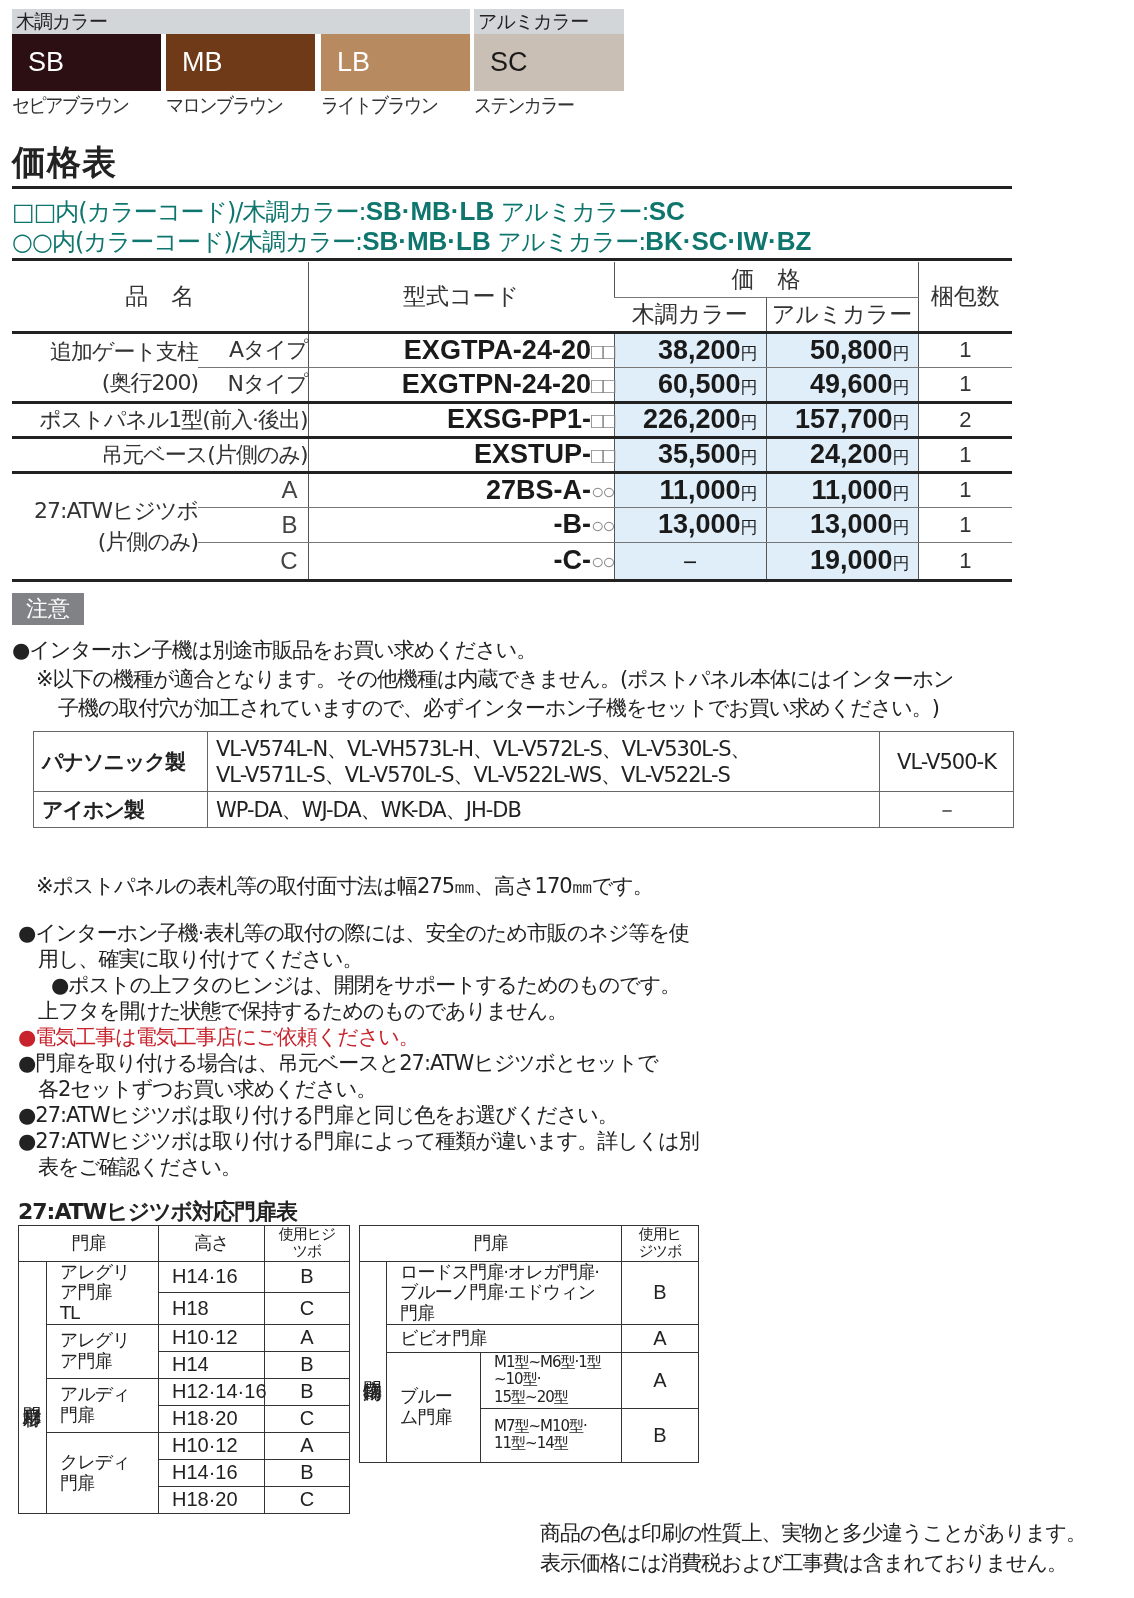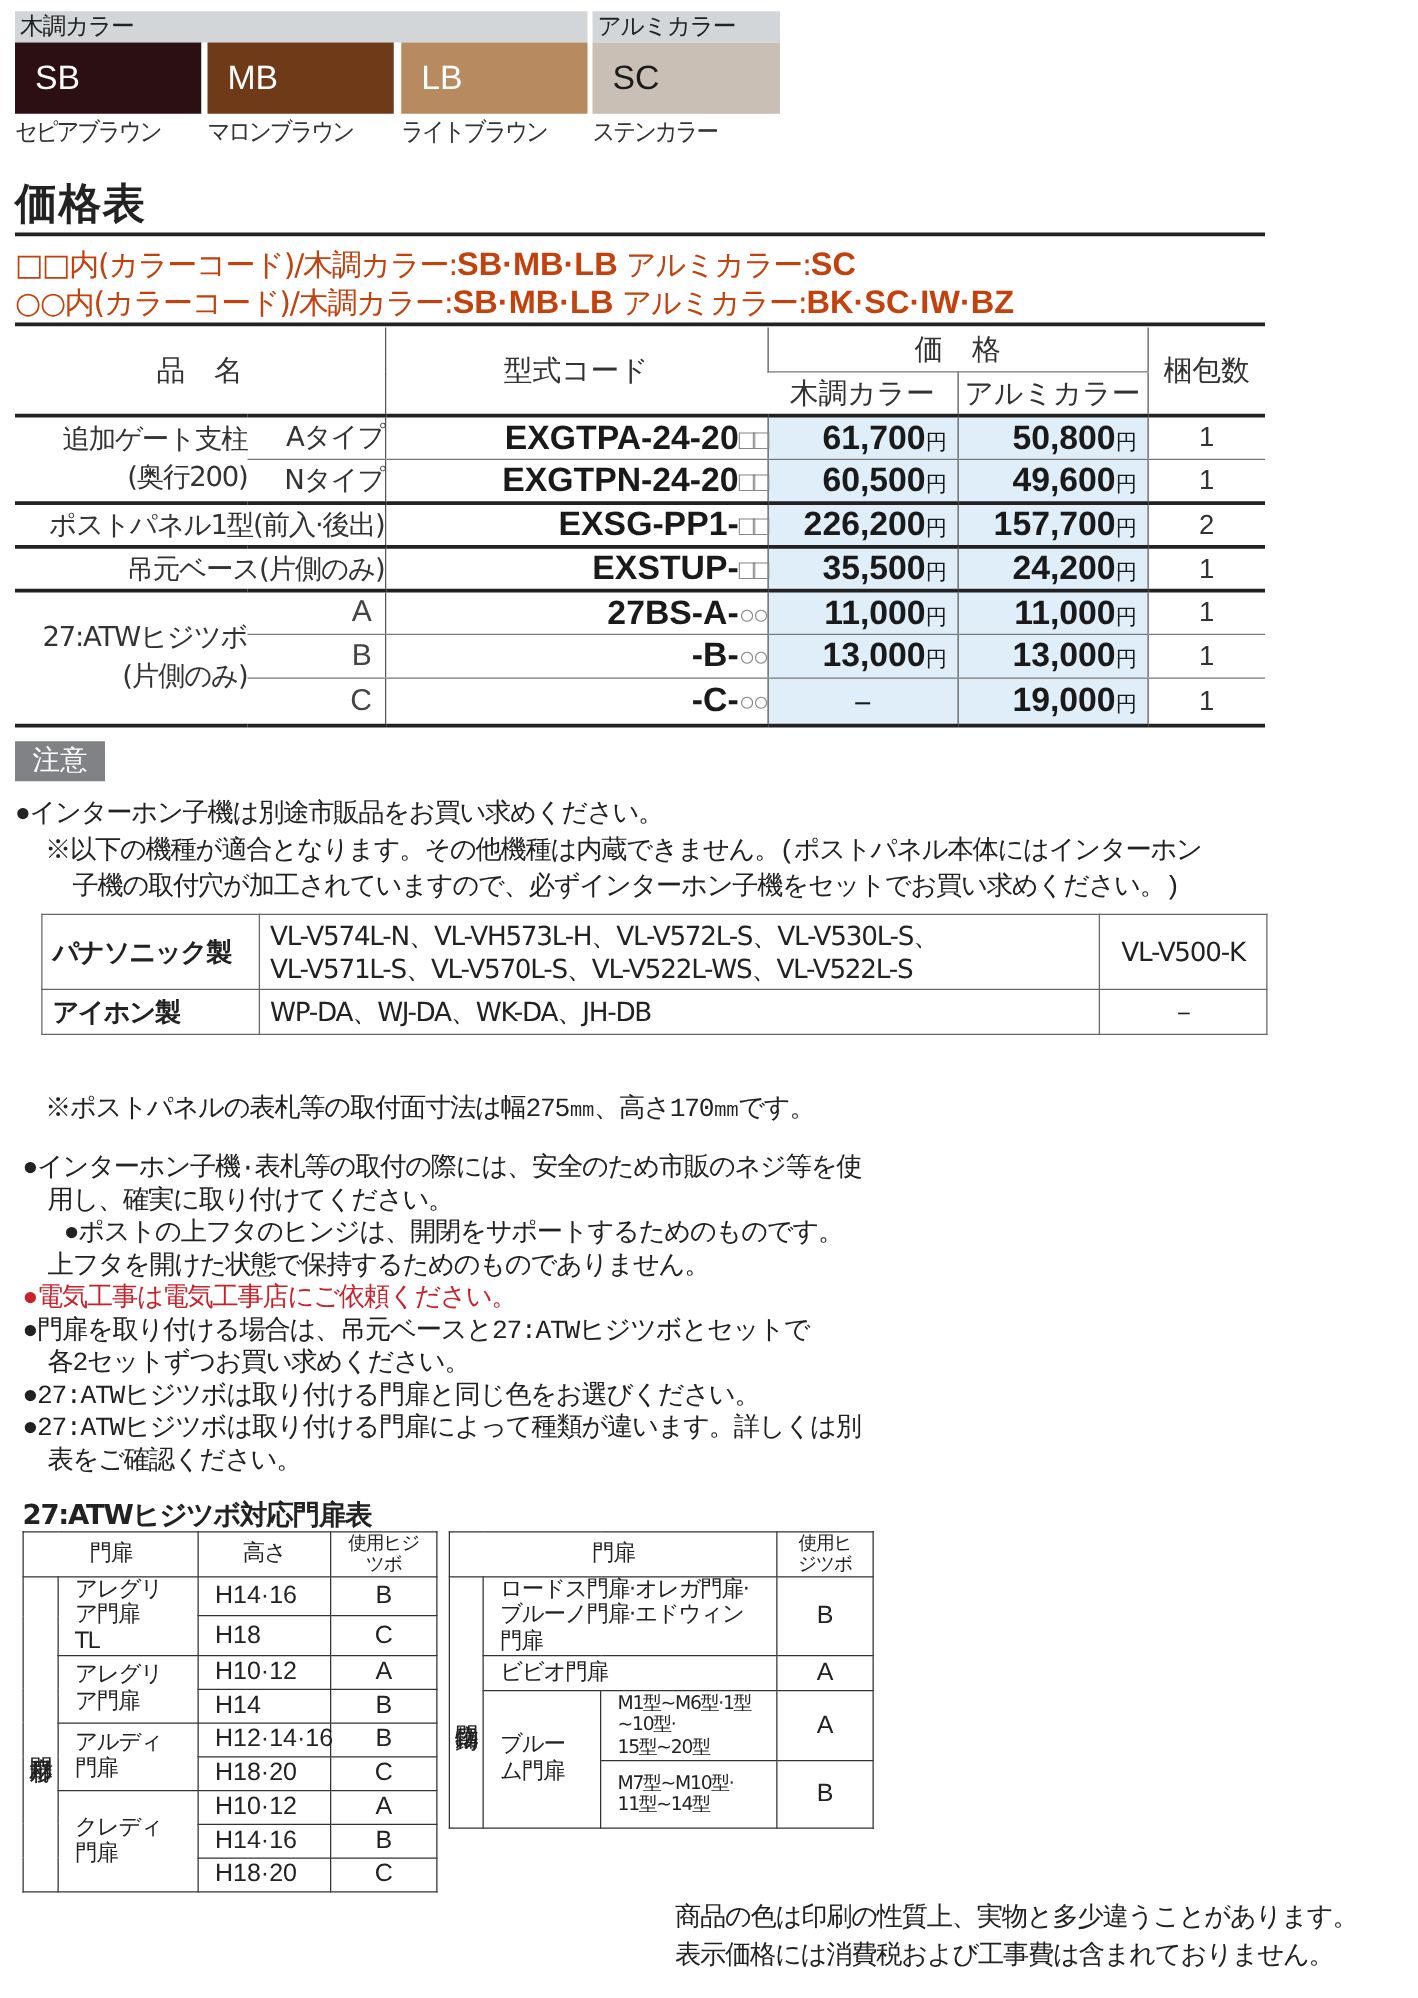--- a/index.html
+++ b/index.html
@@ -7,42 +7,42 @@
   body { position: relative; font-family: "DejaVu Sans", "Liberation Sans", sans-serif; color: #222; }
 
   
   .swatch-group-label { position: absolute; top: 9px; height: 25px; background: #d3d6d9; font-size: 19px; line-height: 25px; padding-left: 4px; color: #222; letter-spacing: -1px; }
   .swatch { position: absolute; top: 34px; height: 57px; font-family: "Liberation Sans", sans-serif; font-size: 27px; line-height: 57px; padding-left: 16px; }
   .swatch-name { position: absolute; top: 92px; font-size: 20px; color: #333; letter-spacing: -2px; transform: scaleX(0.9); transform-origin: left; }
 
   
   .page-title { position: absolute; left: 12px; top: 140px; font-size: 34px; font-weight: bold; color: #222; letter-spacing: 1px; }
   .rule-double { position: absolute; left: 12px; width: 1000px; border-top: 3px solid #222; }
-  .legend-line { position: absolute; left: 12px; font-size: 24px; color: #c2410c; white-space: nowrap; letter-spacing: -1px; }
+  .legend-line { position: absolute; left: 12px; font-size: 24px; color: #0f766e; white-space: nowrap; letter-spacing: -1px; }
   .legend-line b { font-family: "Liberation Sans", sans-serif; font-size: 26px; letter-spacing: 0; }
 
   
   table { border-collapse: collapse; }
   .price-table { position: absolute; left: 12px; top: 262px; width: 1000px; table-layout: fixed; }
   .price-table td, .price-table th { font-weight: normal; border-left: 1px solid #555; border-bottom: 1px solid #777; padding: 0; vertical-align: middle; text-align: right; }
   .price-table tr td:first-child, .price-table tr th:first-child { border-left: none; }
   .price-table .thick-top td { border-top: 3px solid #222; }
   .price-table .hd { text-align: center; font-size: 23px; color: #333; }
   .price-table .price { background: #dfeef8; text-align: right; padding-right: 8px; font-family: "Liberation Sans", sans-serif; font-weight: bold; font-size: 27px; color: #1a1a1a; }
   .price-table .yen { font-family: "DejaVu Sans", sans-serif; font-size: 17px; font-weight: normal; }
   .price-table .code { font-family: "Liberation Sans", sans-serif; font-weight: bold; font-size: 27px; padding-left: 10px; color: #1a1a1a; white-space: nowrap; }
   .price-table .code .ph { font-weight: normal; color: #888; font-size: 22px; letter-spacing: -2px; }
   .price-table .name { font-size: 22px; color: #333; padding-left: 2px; white-space: nowrap; letter-spacing: -1px; }
   .price-table .qty { text-align: center; font-size: 22px; font-family: "Liberation Sans", sans-serif; color: #333; }
   .price-table .sub { text-align: center; font-size: 24px; font-family: "Liberation Sans", sans-serif; color: #444; }
   .price-table .bottom td { border-bottom: 3px solid #222; }
 
   
   .caution-badge { position: absolute; left: 12px; top: 593px; width: 72px; height: 32px; background: #808285; color: #fff; font-size: 22px; line-height: 32px; text-align: center; }
-  .note { position: absolute; font-size: 21px; color: #222; white-space: nowrap; letter-spacing: -1px; font-family: Liberation Mono, monospace; }
+  .note { position: absolute; font-size: 21px; color: #222; white-space: nowrap; letter-spacing: -1px; }
   .note.red { color: #c8232c; }
 
   .intercom-table { position: absolute; left: 33px; top: 731px; width: 980px; table-layout: fixed; }
   .intercom-table td { border: 1px solid #666; font-size: 21px; color: #222; padding: 0 8px; letter-spacing: -1px; }
   .intercom-table .ctr { text-align: center; }
   .intercom-table .bold { font-weight: bold; }
 
   
   .hinge-title { position: absolute; left: 18px; top: 1197px; font-size: 22px; font-weight: bold; color: #222; letter-spacing: -1px; }
   .hinge-table { position: absolute; table-layout: fixed; }
@@ -104,21 +104,21 @@
     <td class="hd">アルミカラー</td>
   </tr>
 
   <tr class="thick-top" style="height:35px;">
     <td class="name" rowspan="2" style="vertical-align:middle;line-height:31px;border-bottom:none;">
       <div>追加ゲート支柱</div>
       <div>(奥行200)</div>
     </td>
     <td class="name" style="border-left:none;">Aタイプ</td>
     <td class="code"><span>EXGTPA-24-20</span><span class="ph">□□</span></td>
-    <td class="price"><span>61,700</span><span class="yen">円</span></td>
+    <td class="price"><span>38,200</span><span class="yen">円</span></td>
     <td class="price"><span>50,800</span><span class="yen">円</span></td>
     <td class="qty">1</td>
   </tr>
 
   <tr style="height:35px;">
     <td class="name" style="border-left:none;">Nタイプ</td>
     <td class="code"><span>EXGTPN-24-20</span><span class="ph">□□</span></td>
     <td class="price"><span>60,500</span><span class="yen">円</span></td>
     <td class="price"><span>49,600</span><span class="yen">円</span></td>
     <td class="qty">1</td>

